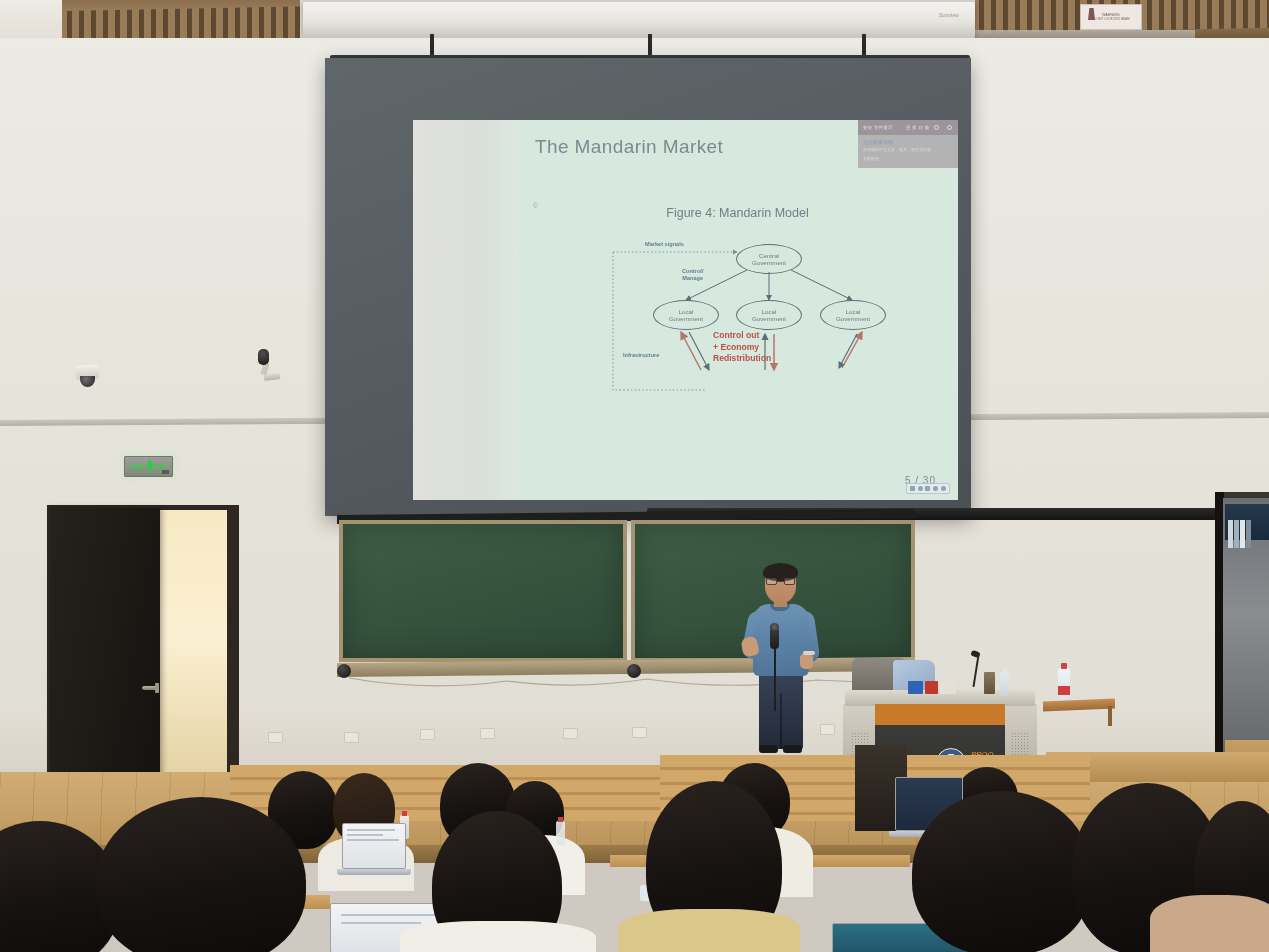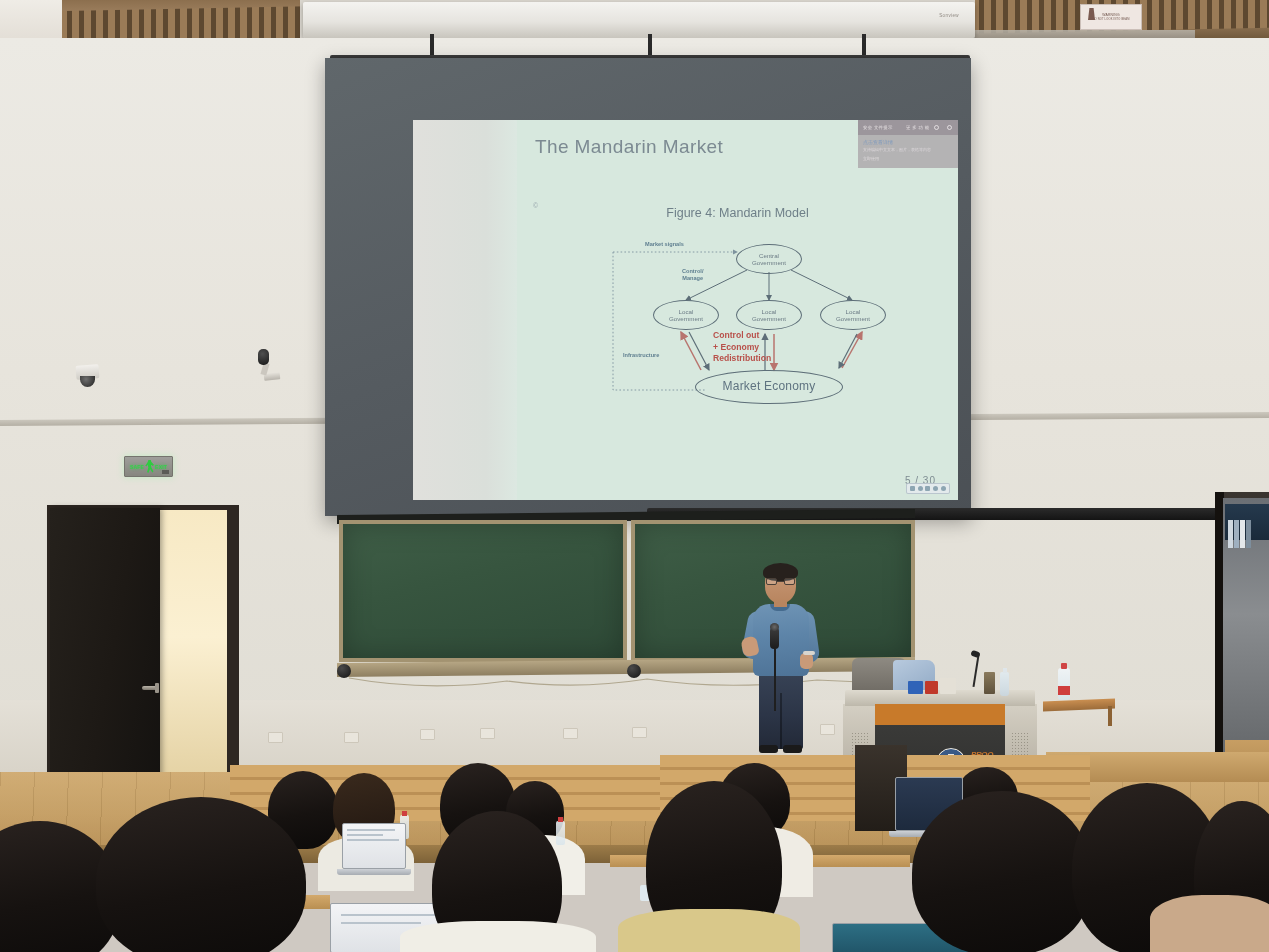--- a/index.html
+++ b/index.html
@@ -540,21 +540,20 @@
             </div>
             <div class="node small" style="left:44px; top:60px;">
               <span><span>Local</span><br><span>Government</span></span>
             </div>
             <div class="node small" style="left:127px; top:60px;">
               <span><span>Local</span><br><span>Government</span></span>
             </div>
             <div class="node small" style="left:211px; top:60px;">
               <span><span>Local</span><br><span>Government</span></span>
             </div>
-            <div class="node market" style="left:86px; top:130px;">Market Economy</div>
 
             <div class="dlabel" style="left:36px; top:1px;">Market signals</div>
             <div class="dlabel" style="left:73px; top:28px; text-align:center;">
               <span>Control/</span><br><span>Manage</span>
             </div>
             <div class="dlabel" style="left:14px; top:112px;">Infrastructure</div>
             <div class="dlabel red" style="left:104px; top:90px;">
               <span>Control out</span><br><span>+ Economy</span><br><span>Redistribution</span>
             </div>
           </div>

